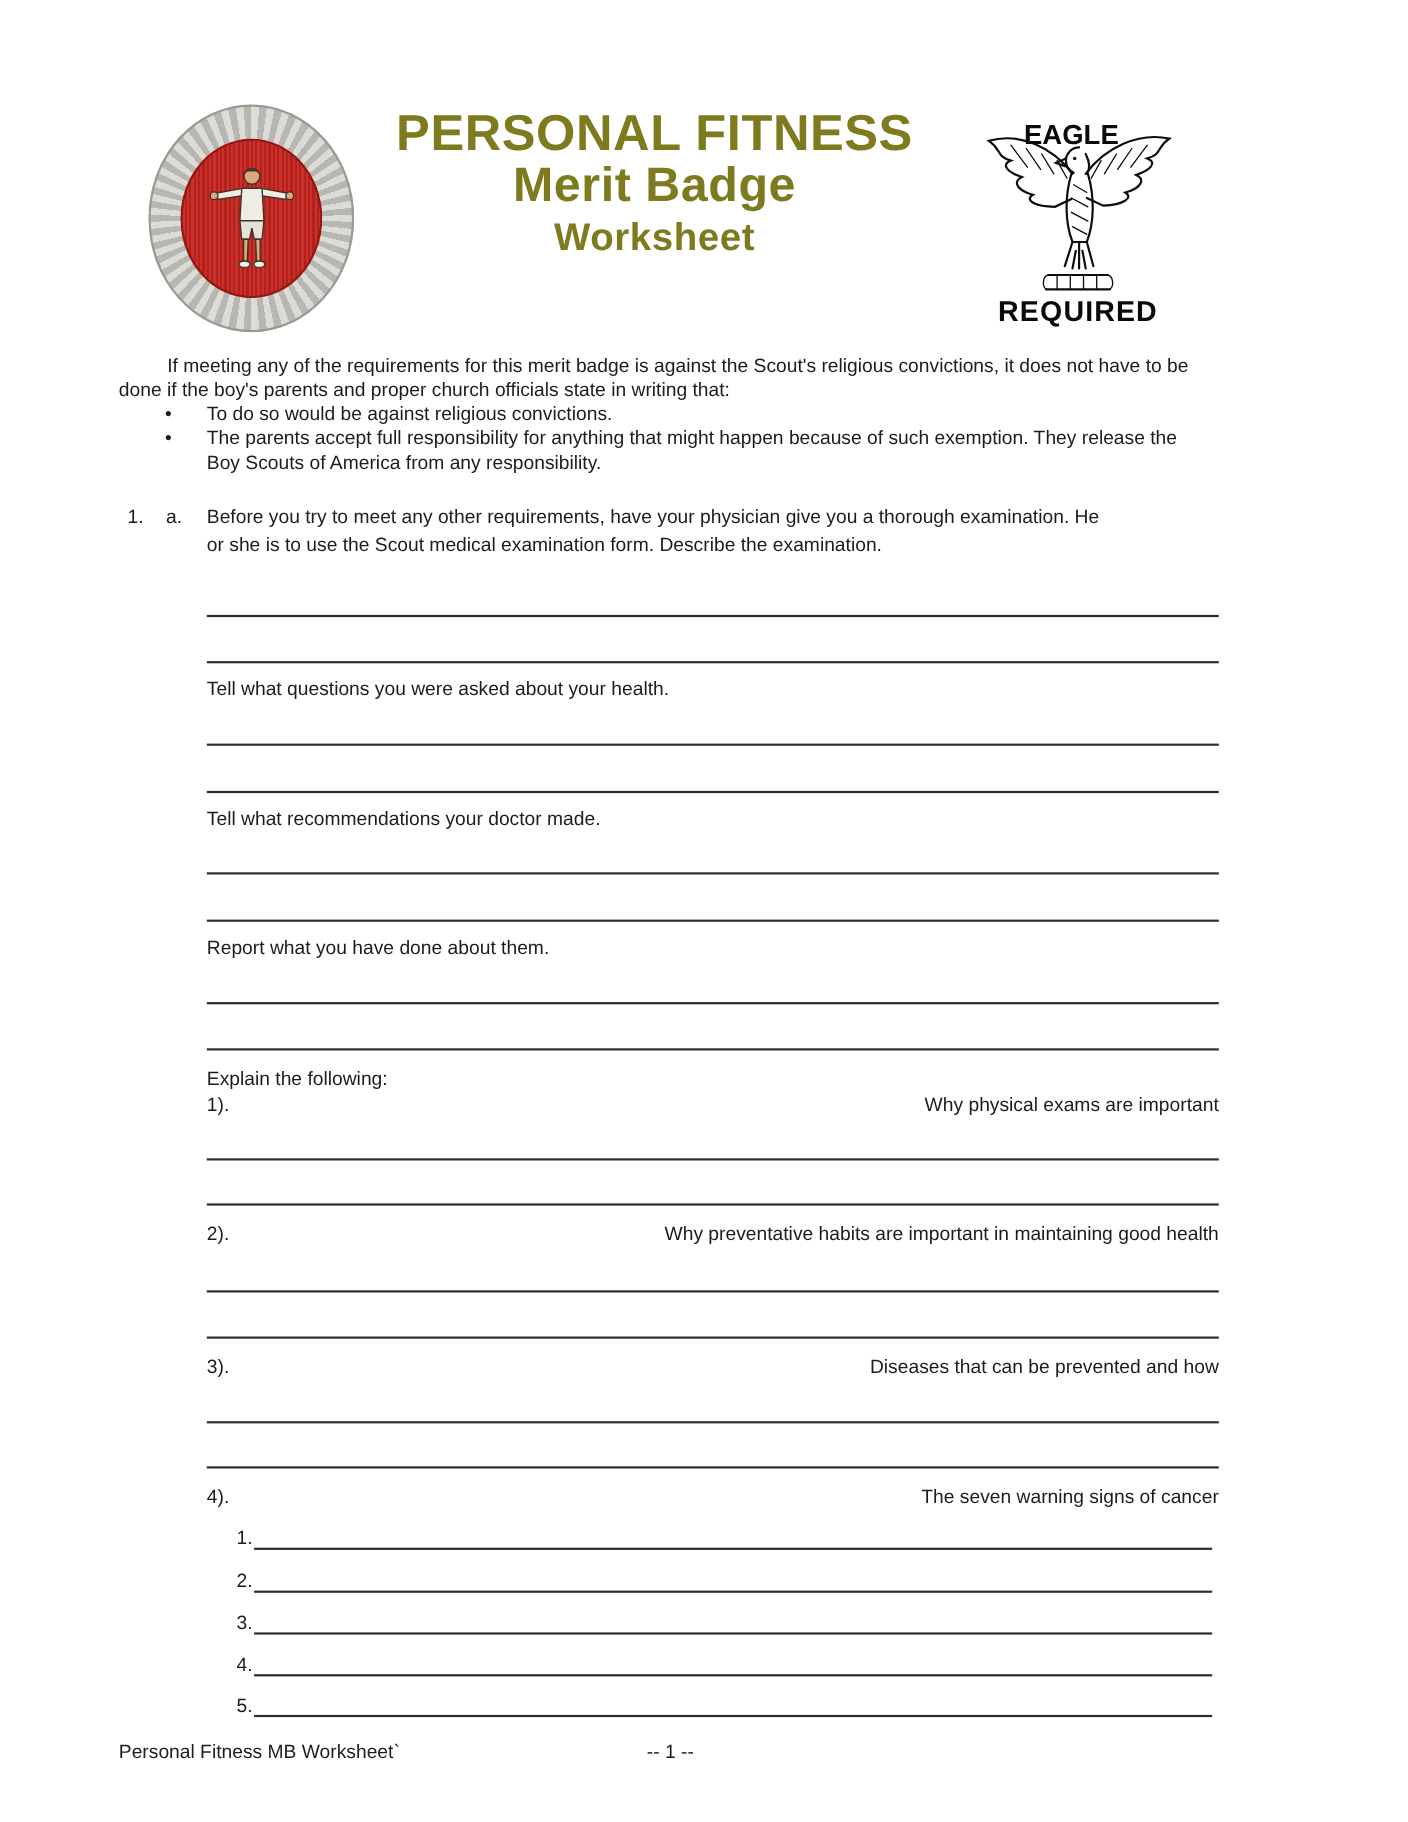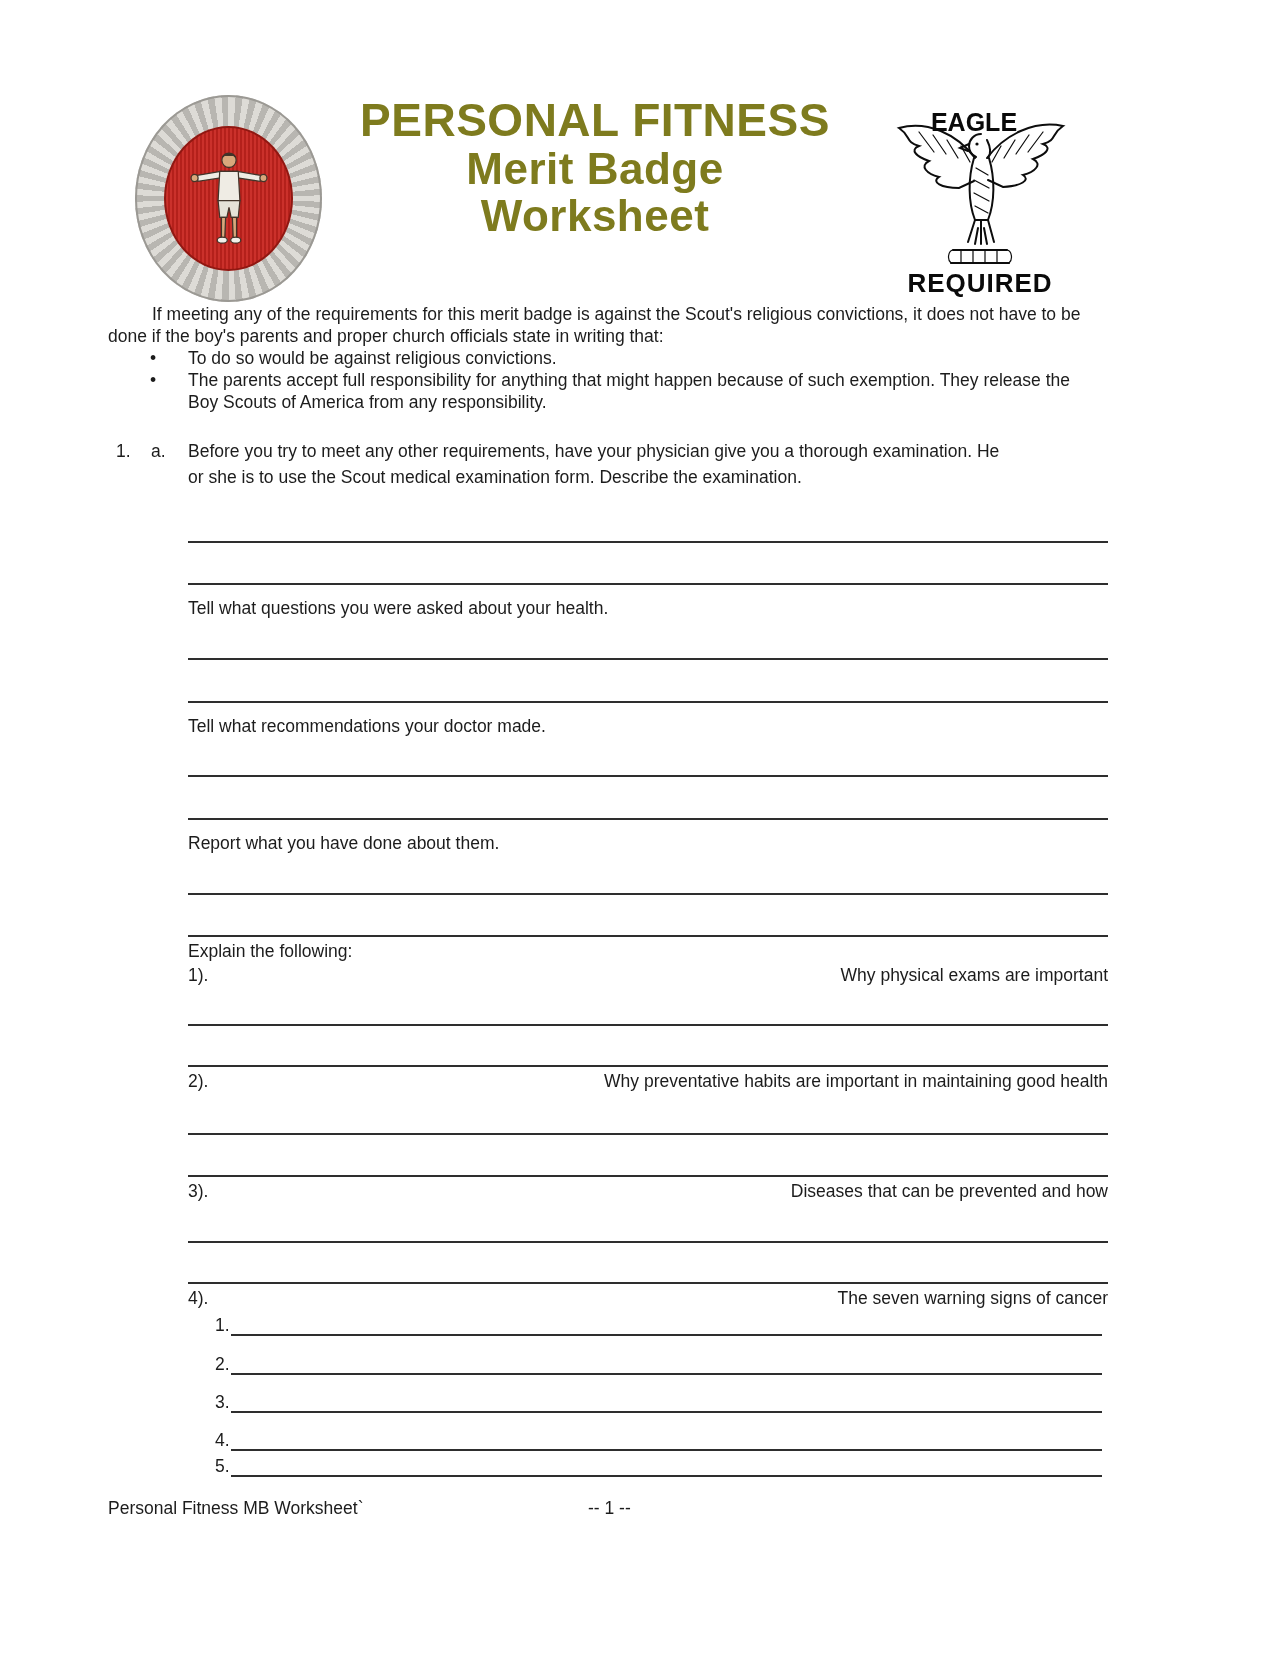--- a/index.html
+++ b/index.html
@@ -32,33 +32,33 @@
   }
   .figure { width:84px; height:102px; }
 
   .titles {
     position:absolute; left:340px; top:96px; width:510px;
     text-align:center; font-weight:bold; color:var(--title-color, #7e7b1e);
     letter-spacing:0.5px;
   }
   .t1 { font-size:46px; line-height:49px; }
   .t2 { font-size:44px; line-height:47px; }
-  .t3 { font-size:44px; line-height:47px; }
+  .t3 { font-size:35px; line-height:47px; }
 
   .eagle-wrap { position:absolute; left:883px; top:100px; width:195px; height:200px; }
   .eagle-svg { width:100%; height:100%; }
   .eagle-svg path { stroke:#0d0d0d; stroke-width:2; fill:none; stroke-linecap:round; }
   .eagle-svg .thin { stroke-width:1.2; }
   .eagle-svg text { fill:#0a0a0a; font-family:"Liberation Sans", sans-serif; font-weight:700; }
   .eagle-top { font-size:25px; }
   .eagle-bottom { font-size:26px; letter-spacing:1px; }
 
   
   .content { width:1000px; margin-left:108px; font-size:17.5px; line-height:22px; }
-  .intro-l1 { padding-left:44px; margin-top:3px; }
+  .intro-l1 { padding-left:44px; margin-top:21px; }
   .bullet-row { display:flex; }
   .bullet-glyph { padding-left:42px; width:38px; flex:none; }
   .bullet-text { flex:1; }
 
   .q-row { display:flex; margin-top:25px; line-height:26px; }
   .q-num { width:35px; margin-left:8px; flex:none; }
   .q-letter { width:37px; flex:none; }
   .q-text { width:920px; }
 
   .answers { margin-left:80px; width:920px; }
@@ -66,21 +66,21 @@
   .prompt { }
   .explain { line-height:24px; }
   .ex-row { display:flex; line-height:24px; }
   .ex-num { width:42px; flex:none; }
   .ex-text { flex:1;text-align:right; }
 
   .c-row { display:flex; align-items:flex-end; }
   .c-num { margin-left:27px; flex:none; line-height:22px; }
   .c-line { flex:1; border-bottom:2px solid #2e2e2e; height:22px; margin-right:6px; margin-left:1px; }
 
-  .mt12{margin-top:12px}.mt13{margin-top:2px}.mt14{margin-top:14px}.mt15{margin-top:15px}.mt37{margin-top:37px}.mt38{margin-top:38px}.mt39{margin-top:39px}
+  .mt12{margin-top:12px}.mt13{margin-top:13px}.mt14{margin-top:14px}.mt15{margin-top:15px}.mt37{margin-top:37px}.mt38{margin-top:38px}.mt39{margin-top:39px}
   .mt40{margin-top:40px}.mt41{margin-top:41px}.mt51{margin-top:51px}
 
   .footer { position:relative; margin-left:108px; width:1000px; margin-top:21px; font-size:17.5px; }
   .footer-page { position:absolute; left:480px; top:0; }
 </style>
 </head>
 <body>
 
 <div class="page">
 

